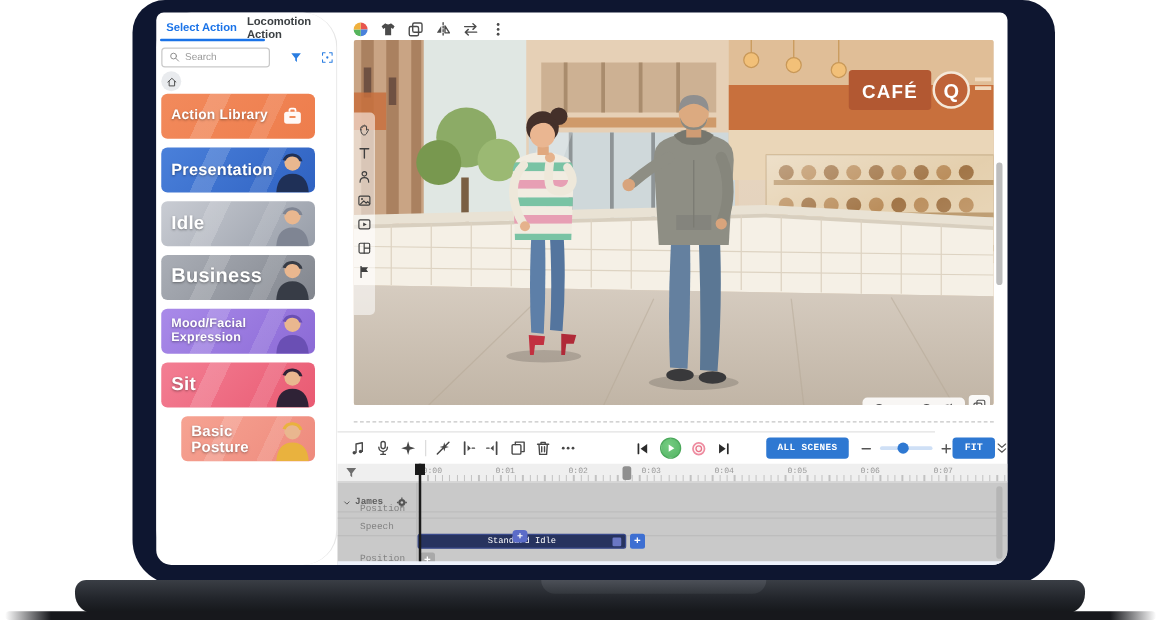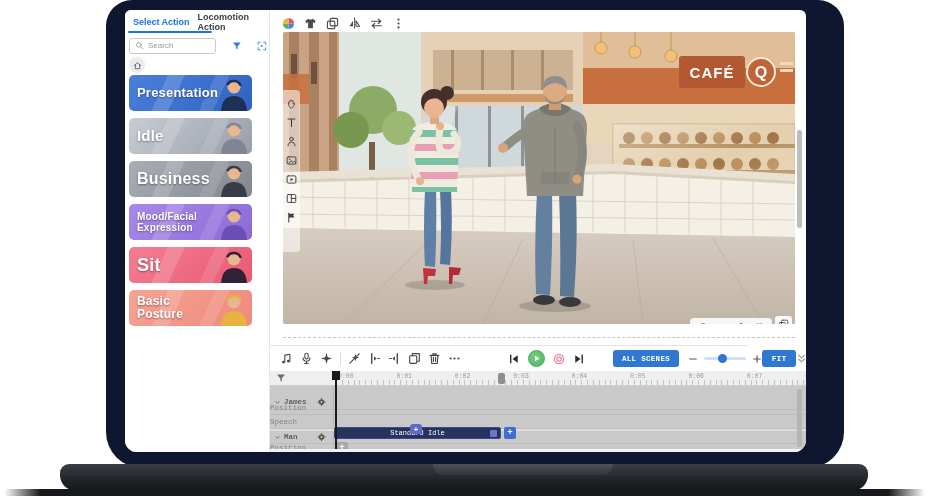--- a/index.html
+++ b/index.html
@@ -17,21 +17,21 @@
           border-radius:9px 9px 16px 16px; }
   .notch { position:absolute; left:373px; top:0; width:180px; height:11px;
            background:linear-gradient(180deg,#4c5058,#33373d);
            border-radius:0 0 12px 12px; }
   .floor-shadow { position:absolute; left:4px; top:489px; width:921px; height:7px;
            border-radius:4px;
            background:linear-gradient(90deg, rgba(23,24,28,0), #17181c 4%, #17181c 96%, rgba(23,24,28,0)); }
 
   
   .panel { position:absolute; left:0; top:0; width:145px; height:442px;
-           background:#fff; border-right:1px solid #e6e6e6; }
+           background:#fff; border-right:1px solid #e6e6e6;border-radius:28px; }
   .tabs { position:absolute; left:0; top:0; width:145px; height:23px; display:flex; }
   .tab { flex:1; display:flex; align-items:center; justify-content:center;
          font-size:9px; font-weight:700; color:#3c4043; cursor:pointer; }
   .tab.active { color:#1a73e8; }
   .tab-underline { position:absolute; left:3px; top:21px; width:84px; height:2px;
                    background:#1a73e8; border-radius:1px; }
   .search-row { position:absolute; left:4px; top:27px; width:138px; height:17px;
                 display:flex; align-items:center; gap:16px; }
   .search-box { width:104px; height:16px; border:1px solid #c9c9c9; border-radius:3px;
                 display:flex; align-items:center; gap:4px; padding:0 5px; background:#fff; }
@@ -128,21 +128,21 @@
   .tracks { position:absolute; left:0; top:40px; width:536px; height:67px;
           background:#c9c9c9; overflow:hidden; }
   .tracks::before { content:""; position:absolute; left:63px; top:0; width:1px;
           height:67px; background:#b9b9b9; }
   .track-row { position:absolute; left:0; width:536px; border-bottom:1px solid #bdbdbd; }
   .track-row.group-start { border-top:2px solid #dedede; }
   .track-hd { position:absolute; left:0; top:0; height:100%; width:63px;
           display:flex; align-items:center; }
   .track-name { font-size:7.5px; color:#5f5f5f; }
   .track-name.main { font-weight:700; margin-left:3px; }
-  .track-name.sub { color:#828282; }
+  .track-name.sub { margin-left:18px; color:#828282; }
   .track-chev { width:7px; height:7px; color:#5f5f5f; margin-left:4px; }
   .track-gear { position:absolute; left:47px; top:50%; transform:translateY(-50%);
           width:9px; height:9px; color:#555; cursor:pointer; }
 
   .clip { position:absolute; z-index:3; display:flex; align-items:center;
           justify-content:center; overflow:hidden; cursor:pointer; }
   .clip-action { left:64px; top:1px; width:167px; height:12px; background:#27335f;
           border:1px solid #3a4a8c; border-radius:2px; color:#fff; font-size:7px; }
   .clip-action .endcap { position:absolute; right:3px; top:2px; width:7px; height:7px;
           background:#6a77c4; border-radius:1px; }
@@ -199,20 +199,30 @@
             </span>
         </div>
         <div class="home-btn">
           <span class="ic">
               <svg viewBox="0 0 14 14" fill="none" stroke="currentColor" stroke-width="1.2" stroke-linecap="round" stroke-linejoin="round">
                 <path d="M2 7.2 7 2.6l5 4.6M3.6 6.4V12h6.8V6.4"></path>
               </svg>
             </span>
         </div>
         <div class="cards" id="cards">
+            <div class="card" style="background: linear-gradient(135deg, rgb(242, 138, 92), rgb(238, 125, 76));">
+              <span class="card-label" style="font-size: 11px;">Action Library</span>
+              <span class="card-box ic">
+                <svg viewBox="0 0 14 14">
+                  <rect x="1.5" y="4" width="11" height="8" rx="1.8" fill="#ffffff" opacity=".95"></rect>
+                  <path d="M5 4V3a1 1 0 0 1 1-1h2a1 1 0 0 1 1 1v1" fill="none" stroke="#ffffff" stroke-width="1.2"></path>
+                  <path d="M5.5 7.5h3" stroke="#f08c5a" stroke-width="1.3" stroke-linecap="round"></path>
+                </svg>
+              </span>
+            </div>
             <div class="card" style="background: linear-gradient(135deg, rgb(74, 128, 218), rgb(47, 98, 194));">
               <span class="card-label" style="font-size: 13px;">Presentation</span>
               <span class="card-fig ic">
                 <svg viewBox="0 0 44 34">
                   <circle cx="28" cy="10" r="6.5" fill="#e9b78f"></circle>
                   <path d="M20,8 a8.5,8.5 0 0 1 16,1 l-2.5,0 a6,6 0 0 0 -11,-0.5 z" fill="#1f3057"></path>
                   <path d="M15,34 q1,-15 13,-15 q12,0 13,15 z" fill="#1f3057"></path>
                 </svg>
               </span>
             </div>
@@ -240,30 +250,30 @@
               <span class="card-label" style="font-size: 10px;">Mood/Facial Expression</span>
               <span class="card-fig ic">
                 <svg viewBox="0 0 44 34">
                   <circle cx="28" cy="10" r="6.5" fill="#e9b78f"></circle>
                   <path d="M20,8 a8.5,8.5 0 0 1 16,1 l-2.5,0 a6,6 0 0 0 -11,-0.5 z" fill="#6a4fb4"></path>
                   <path d="M15,34 q1,-15 13,-15 q12,0 13,15 z" fill="#6a4fb4"></path>
                 </svg>
               </span>
             </div>
             <div class="card" style="background: linear-gradient(135deg, rgb(243, 126, 147), rgb(233, 90, 114));">
-              <span class="card-label" style="font-size: 18px;">Sit</span>
+              <span class="card-label" style="font-size: 15px;">Sit</span>
               <span class="card-fig ic">
                 <svg viewBox="0 0 44 34">
                   <circle cx="28" cy="10" r="6.5" fill="#e9b78f"></circle>
                   <path d="M20,8 a8.5,8.5 0 0 1 16,1 l-2.5,0 a6,6 0 0 0 -11,-0.5 z" fill="#2f2236"></path>
                   <path d="M15,34 q1,-15 13,-15 q12,0 13,15 z" fill="#2f2236"></path>
                 </svg>
               </span>
             </div>
-            <div class="card" style="background: linear-gradient(135deg, rgb(246, 163, 146), rgb(238, 138, 125));">
+            <div class="card" style="background: linear-gradient(135deg, rgb(246, 163, 146), rgb(238, 138, 125)); margin-left: 16px;">
               <span class="card-label" style="font-size: 12px;">Basic Posture</span>
               <span class="card-fig ic">
                 <svg viewBox="0 0 44 34">
                   <circle cx="28" cy="10" r="6.5" fill="#e9b78f"></circle>
                   <path d="M20,8 a8.5,8.5 0 0 1 16,1 l-2.5,0 a6,6 0 0 0 -11,-0.5 z" fill="#e9b23e"></path>
                   <path d="M15,34 q1,-15 13,-15 q12,0 13,15 z" fill="#e9b23e"></path>
                 </svg>
               </span>
             </div>
           </div>
@@ -750,39 +760,20 @@
             <div class="track-row" style="top: 15px; height: 14px;">
               <div class="track-hd">
                 <span class="track-name sub">Position</span>
               </div>
             </div>
             <div class="track-row" style="top: 29px; height: 14px;">
               <div class="track-hd">
                 <span class="track-name sub">Speech</span>
               </div>
             </div>
-            <div class="track-row group-start" style="top: 43px; height: 15px;">
-              <div class="track-hd">
-                <span class="ic track-chev">
-                  <svg viewBox="0 0 14 14" fill="none" stroke="currentColor" stroke-width="1.2" stroke-linecap="round" stroke-linejoin="round">
-                    <path d="M3.4 5 7 8.6 10.6 5" stroke-width="1.6"></path>
-                  </svg>
-                </span>
-                <span class="track-name main">Man</span>
-                <span class="ic track-gear">
-                  <svg viewBox="0 0 14 14">
-                    <circle cx="7" cy="7" r="4.4" fill="currentColor"></circle>
-                    <circle cx="7" cy="7" r="1.6" fill="#c9c9c9"></circle>
-                    <g stroke="currentColor" stroke-width="1.6">
-                      <path d="M7 .8v2M7 11.2v2M.8 7h2M11.2 7h2"></path>
-                    </g>
-                  </svg>
-                </span>
-              </div>
-            </div>
             <div class="track-row" style="top: 58px; height: 9px;">
               <div class="track-hd">
                 <span class="track-name sub">Position</span>
               </div>
             </div>
           </div>
 
         <div class="playhead-head"></div>
         <div class="playhead-line"></div>
         <div class="tracks-scrollbar"></div>

